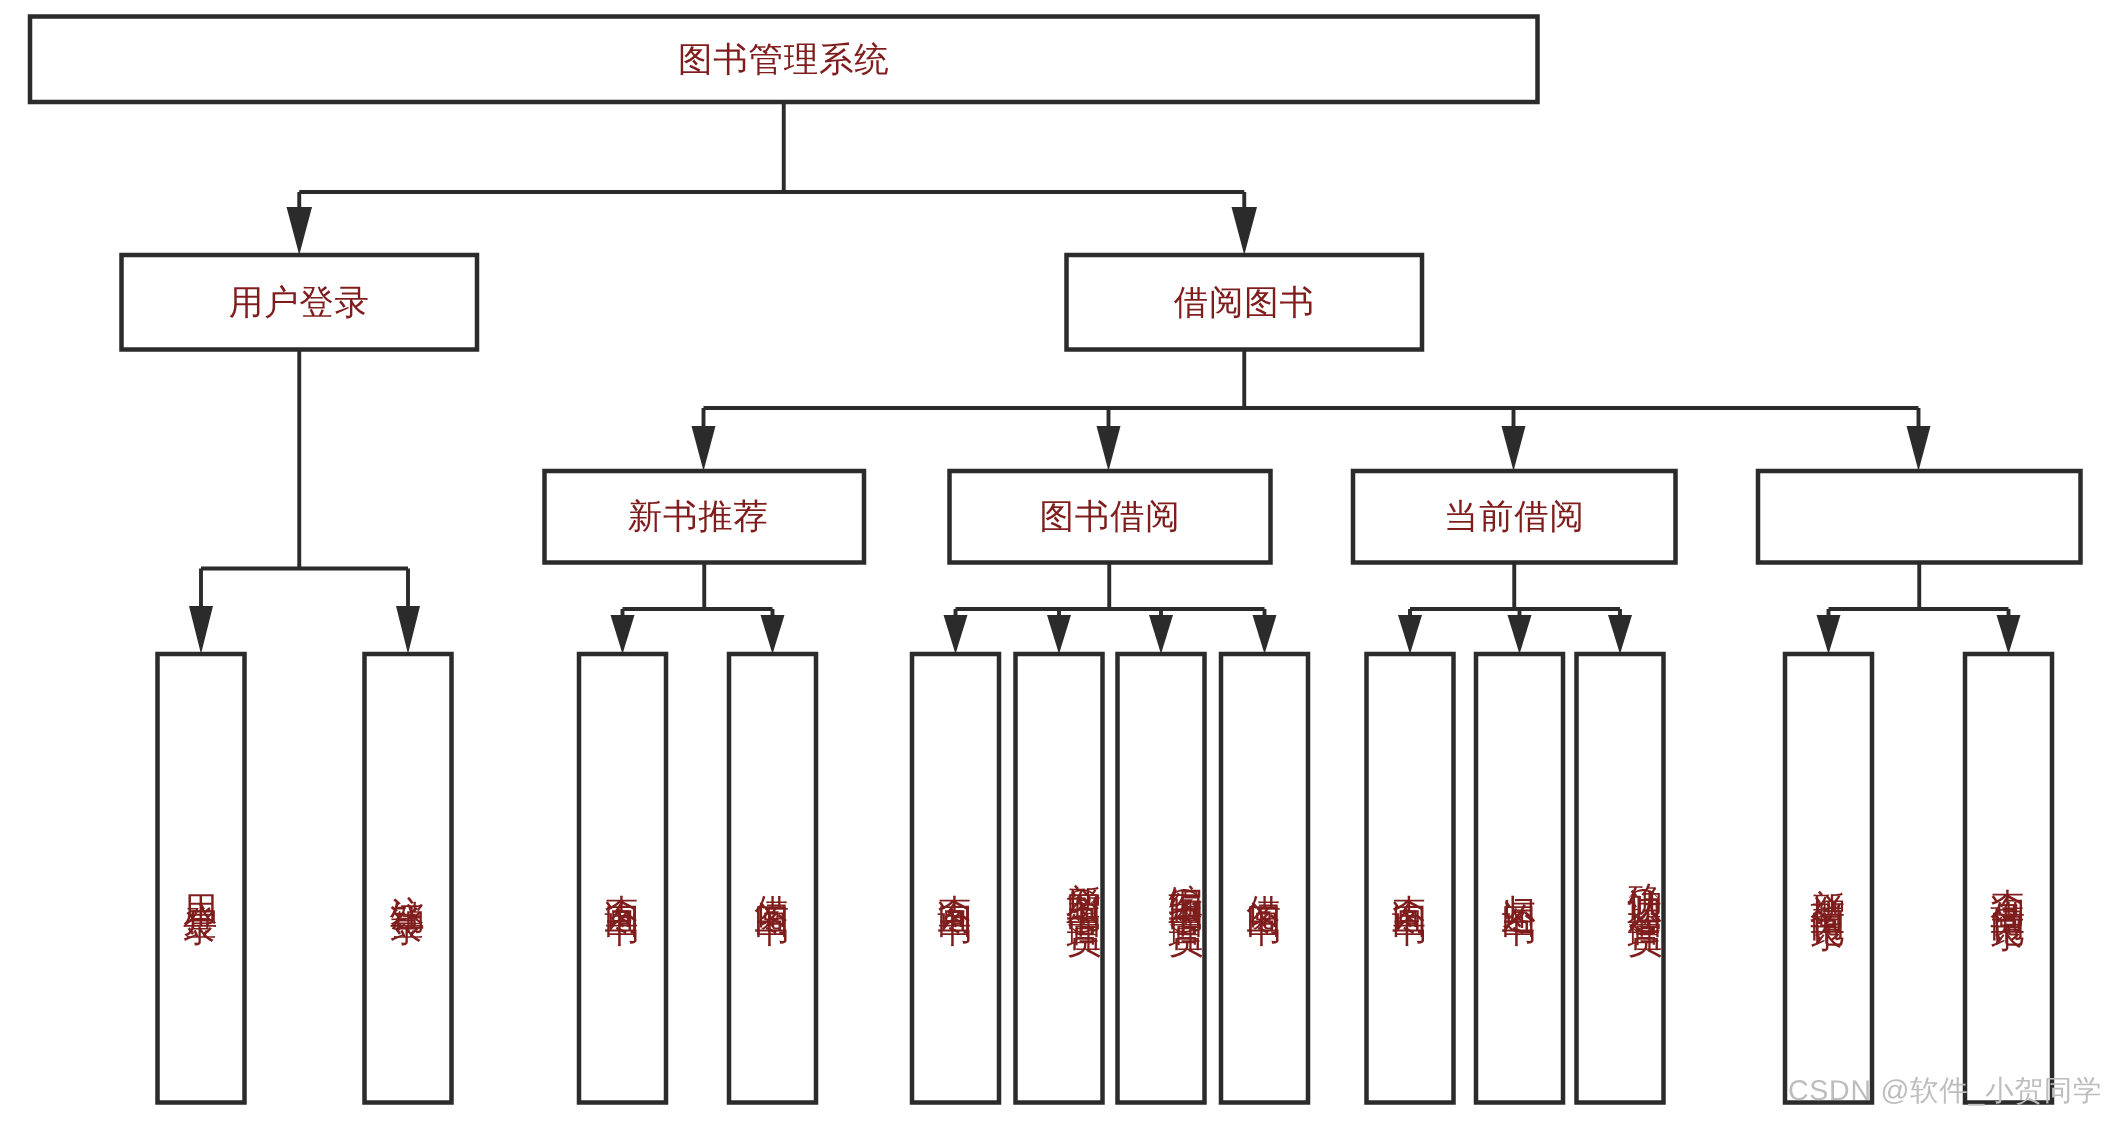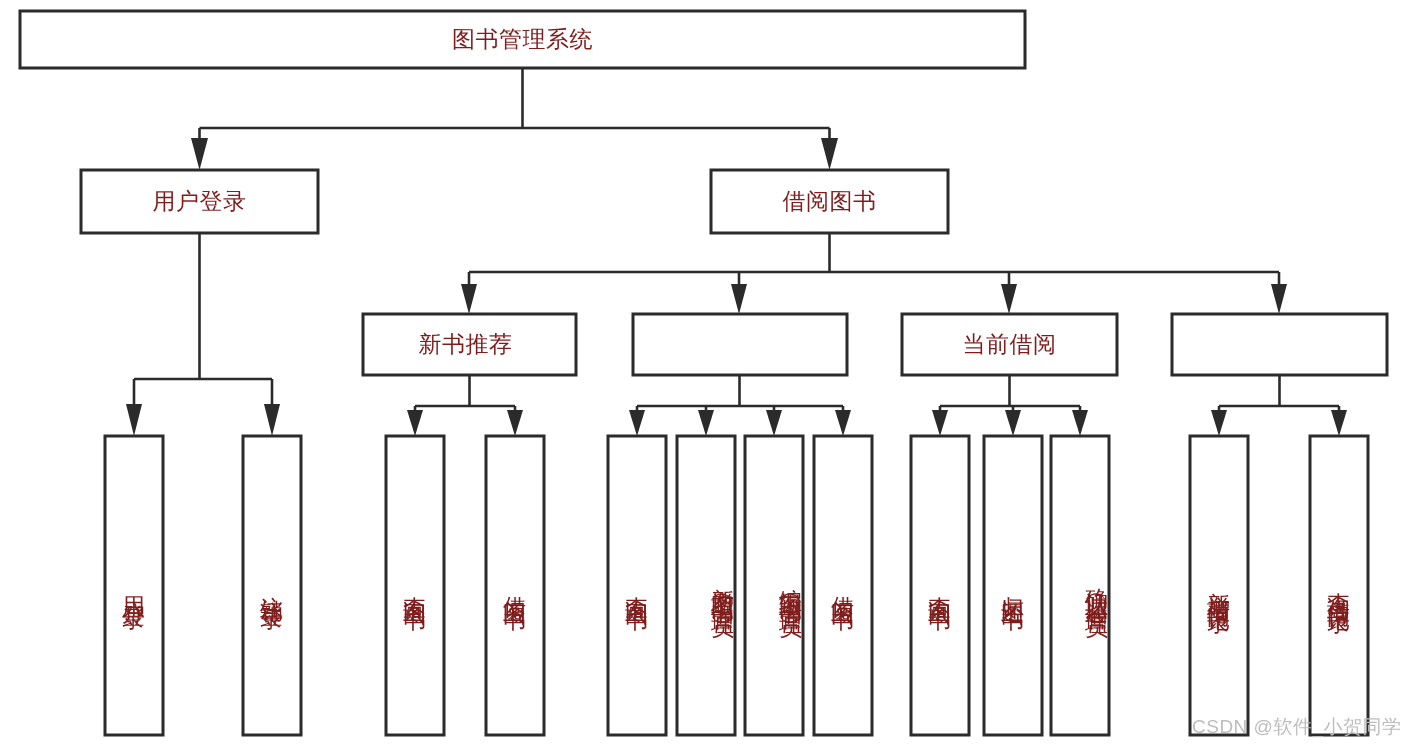--- a/index.html
+++ b/index.html
@@ -175,20 +175,21 @@
     <polygon class="arrow-head" points="1211,410 1227,410 1219,436"></polygon>
     <polygon class="arrow-head" points="1331,410 1347,410 1339,436"></polygon>
   </svg>
 
   <div class="node-label horizontal" style="left:20px; top:11px; width:1005px; height:57px;">图书管理系统</div>
 
   <div class="node-label horizontal" style="left:81px; top:170px; width:237px; height:63px;">用户登录</div>
   <div class="node-label horizontal" style="left:711px; top:170px; width:237px; height:63px;">借阅图书</div>
 
   <div class="node-label horizontal" style="left:363px; top:314px; width:205px; height:61px;">新书推荐</div>
+  <div class="node-label horizontal" style="left:633px; top:314px; width:214px; height:61px;">图书借阅</div>
   <div class="node-label horizontal" style="left:902px; top:314px; width:215px; height:61px;text-align:right;">当前借阅</div>
 
   <div class="node-label vertical v-mid" style="left:105px; top:436px; width:58px; height:299px;">用户登录</div>
   <div class="node-label vertical v-mid" style="left:243px; top:436px; width:58px; height:299px;">注销登录</div>
 
   <div class="node-label vertical v-mid" style="left:386px; top:436px; width:58px; height:299px;">查询图书</div>
   <div class="node-label vertical v-mid" style="left:486px; top:436px; width:58px; height:299px;">借阅图书</div>
 
   <div class="node-label vertical v-mid" style="left:608px; top:436px; width:58px; height:299px;">查询图书</div>
   <div class="node-label vertical" style="left:677px; top:436px; width:58px; height:299px;">新增图书（管理员）</div>

